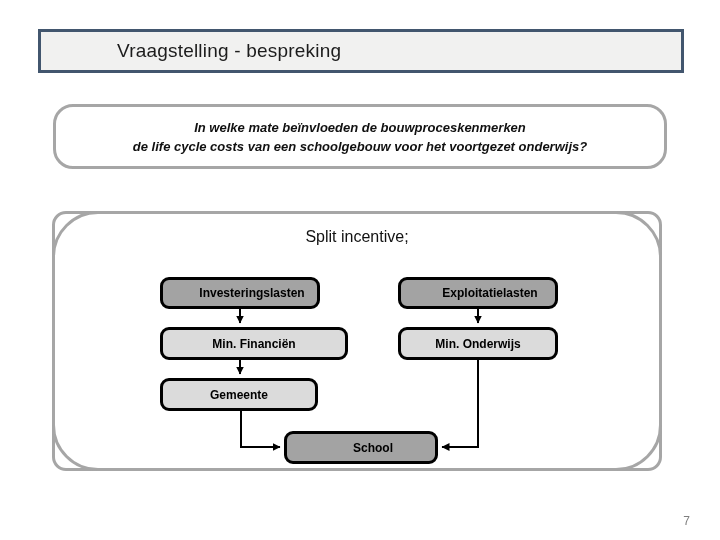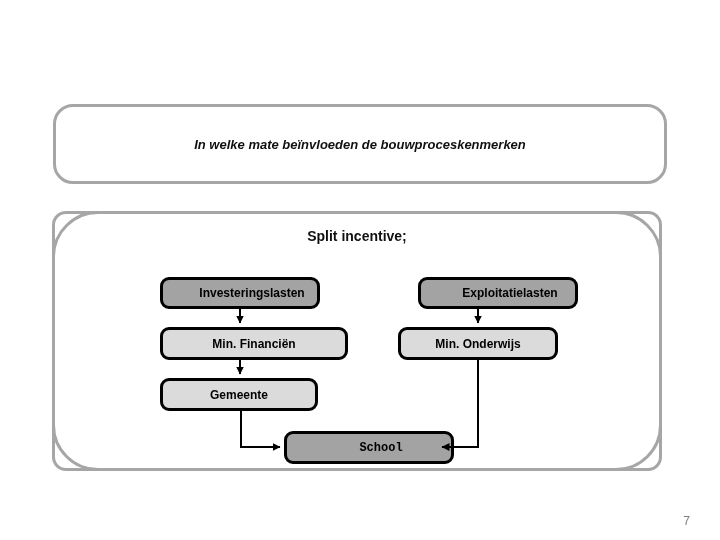--- a/index.html
+++ b/index.html
@@ -26,21 +26,21 @@
     padding-left: 76px;
     font-size: 19px;
     color: #1c1c1c;
     letter-spacing: 0.2px;
   }
 
   
   .question-box {
     position: absolute;
     left: 53px; top: 104px;
-    width: 614px; height: 80px;
+    width: 614px; height: 65px;
     box-sizing: border-box;
     background: #ffffff;
     border: 3px solid var(--outline-gray, #A6A6A6);
     border-radius: 20px;
     display: flex; flex-direction: column;
     align-items: center; justify-content: center;
     text-align: center;
   }
   .question-box .q-line {
     font-style: italic;
@@ -65,46 +65,46 @@
   }
   .outline.small-radius { border-radius: 14px; }
   .outline.large-radius { border-radius: 46px; }
 
   .split-text {
     position: absolute;
     left: 0; top: 17px; width: 100%;
     text-align: center;
   }
   .split-text .s-line {
-    font-weight: bold;
-    font-size: 14px;
+    font-weight: normal;
+    font-size: 16px;
     line-height: 17px;
     color: #111;
   }
 
   
   .flow-node {
     position: absolute;
     box-sizing: border-box;
     border: 3px solid #000000;
     border-radius: 9px;
     display: flex; align-items: center; justify-content: center;
     font-weight: bold;
     font-size: 12px;
     color: #000;
   }
   .flow-node.dark  { background: var(--node-dark, #A3A3A3); padding-left: 24px; }
   .flow-node.light { background: var(--node-light, #DBDBDB); }
 
   .node-investeringslasten { left: 160px; top: 277px; width: 160px; height: 32px; }
-  .node-exploitatielasten  { left: 398px; top: 277px; width: 160px; height: 32px; margin-left: 20px; }
+  .node-exploitatielasten  { left: 398px; top: 277px; width: 160px; height: 32px; }
   .node-min-financien      { left: 160px; top: 327px; width: 188px; height: 33px; }
   .node-min-onderwijs      { left: 398px; top: 327px; width: 160px; height: 33px; }
   .node-gemeente           { left: 160px; top: 378px; width: 158px; height: 33px; }
-  .node-school             { left: 284px; top: 431px; width: 170px; height: 33px; font-family: Liberation Mono, monospace; }
+  .node-school             { left: 284px; top: 431px; width: 154px; height: 33px; }
 
   
   .arrow-layer {
     position: absolute; inset: 0;
     width: 720px; height: 540px;
     pointer-events: none;
   }
 
   
   .page-number {
@@ -112,23 +112,27 @@
     right: 30px; bottom: 12px;
     font-size: 12px;
     color: #7F7F7F;
   }
 </style>
 </head>
 <body>
 
 <div class="slide">
 
+  <div class="title-bar">
+    <span class="title-text">Vraagstelling - bespreking</span>
+  </div>
 
   <div class="question-box">
     <span class="q-line">In welke mate beïnvloeden de bouwproceskenmerken</span>
+    <span class="q-line">de life cycle costs van een schoolgebouw voor het voortgezet onderwijs?</span>
   </div>
 
   <div class="big-container">
     <div class="outline small-radius"></div>
     <div class="outline large-radius"></div>
     <div class="split-text">
       <div class="s-line">Split incentive;</div>
     </div>
   </div>
 

